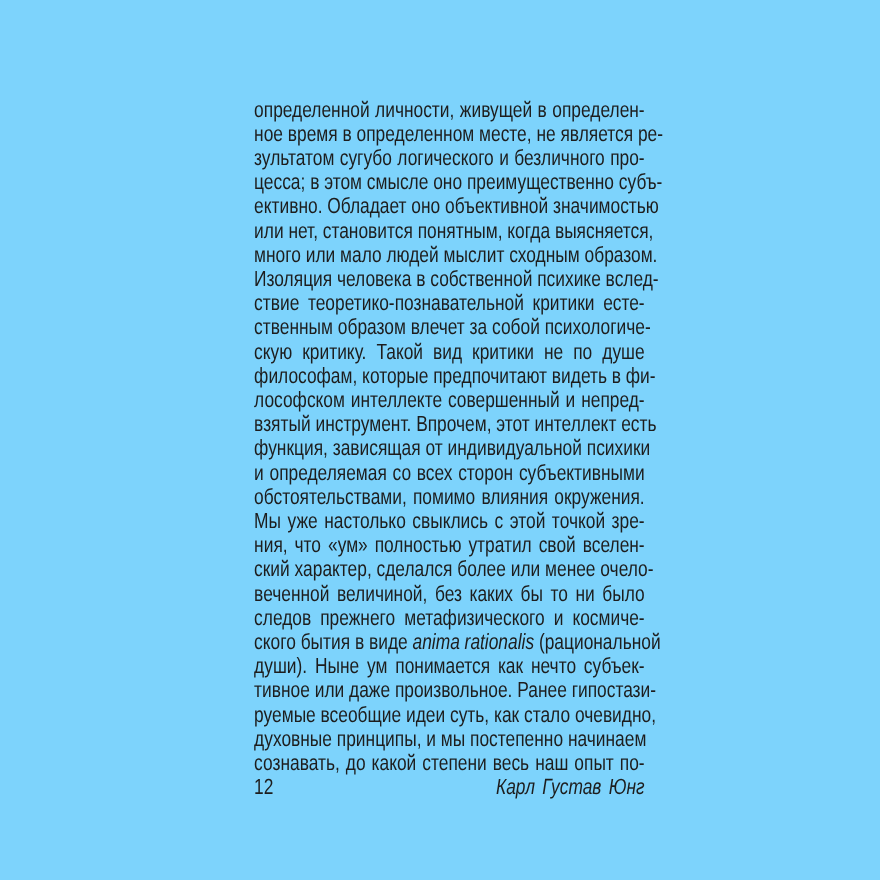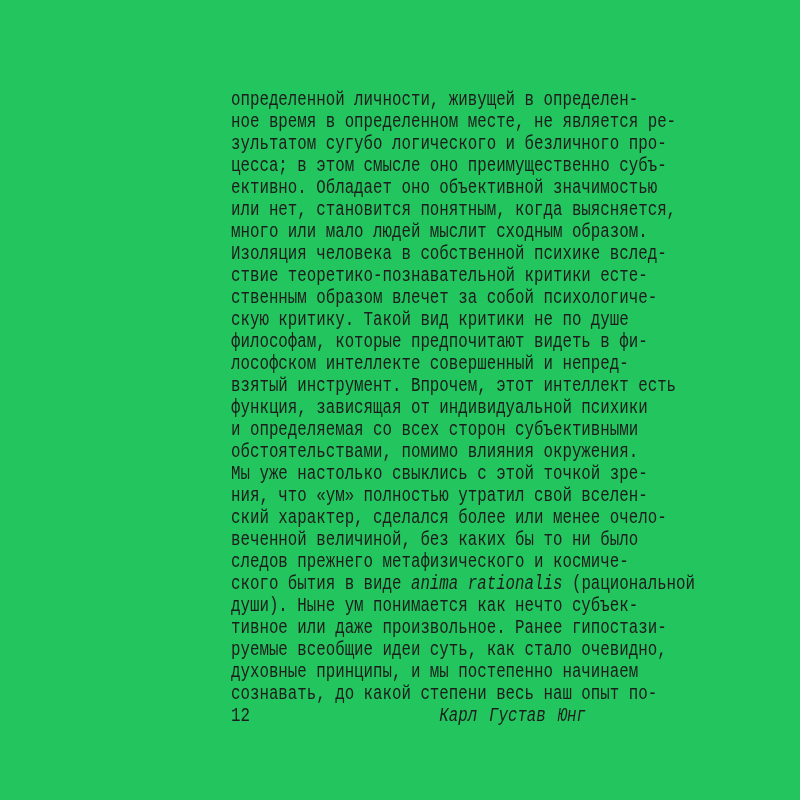--- a/index.html
+++ b/index.html
@@ -4,23 +4,23 @@
 <style>
   html, body {
     margin: 0;
     padding: 0;
     background: #ffffff;
   }
   .page {
     position: relative;
     width: 800px;
     height: 800px;
-    background: #22c55e;
+    background: #7dd3fc;
     overflow: hidden;
-    font-family: Liberation Mono, monospace;
+    font-family: Liberation Sans, sans-serif;
     color: #1d1d1d;
   }
   .text-block {
     position: absolute;
     left: 231px;
     top: 89px;
     width: 450px;
     transform: scaleX(0.789);
     transform-origin: 0 0;
     font-size: 20px;

